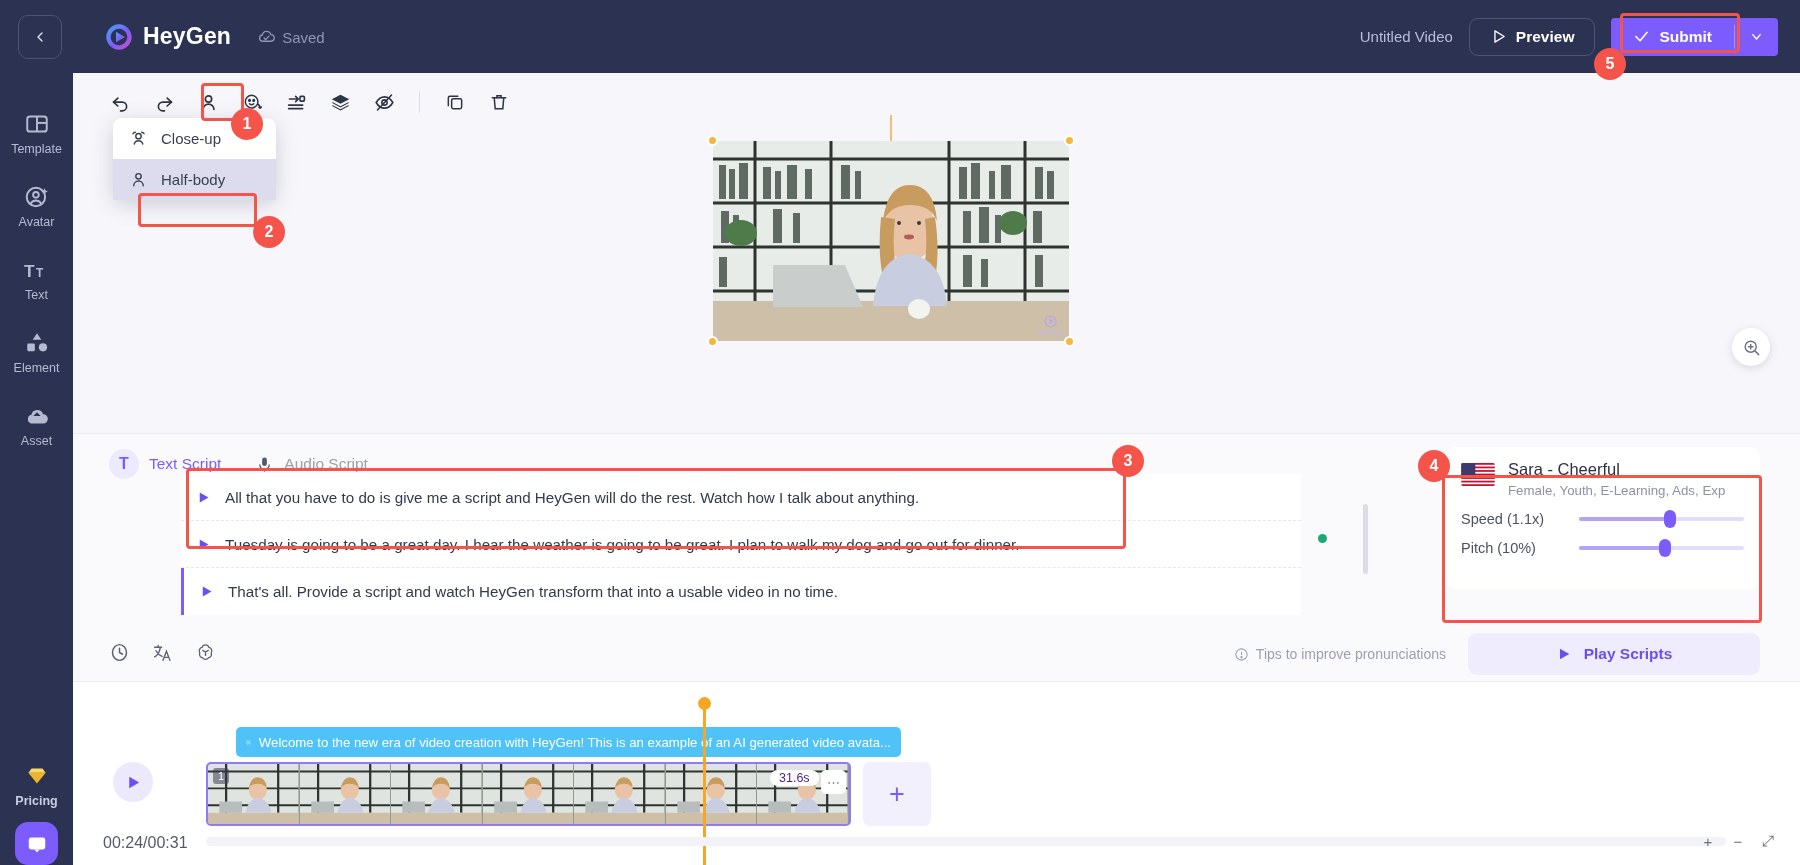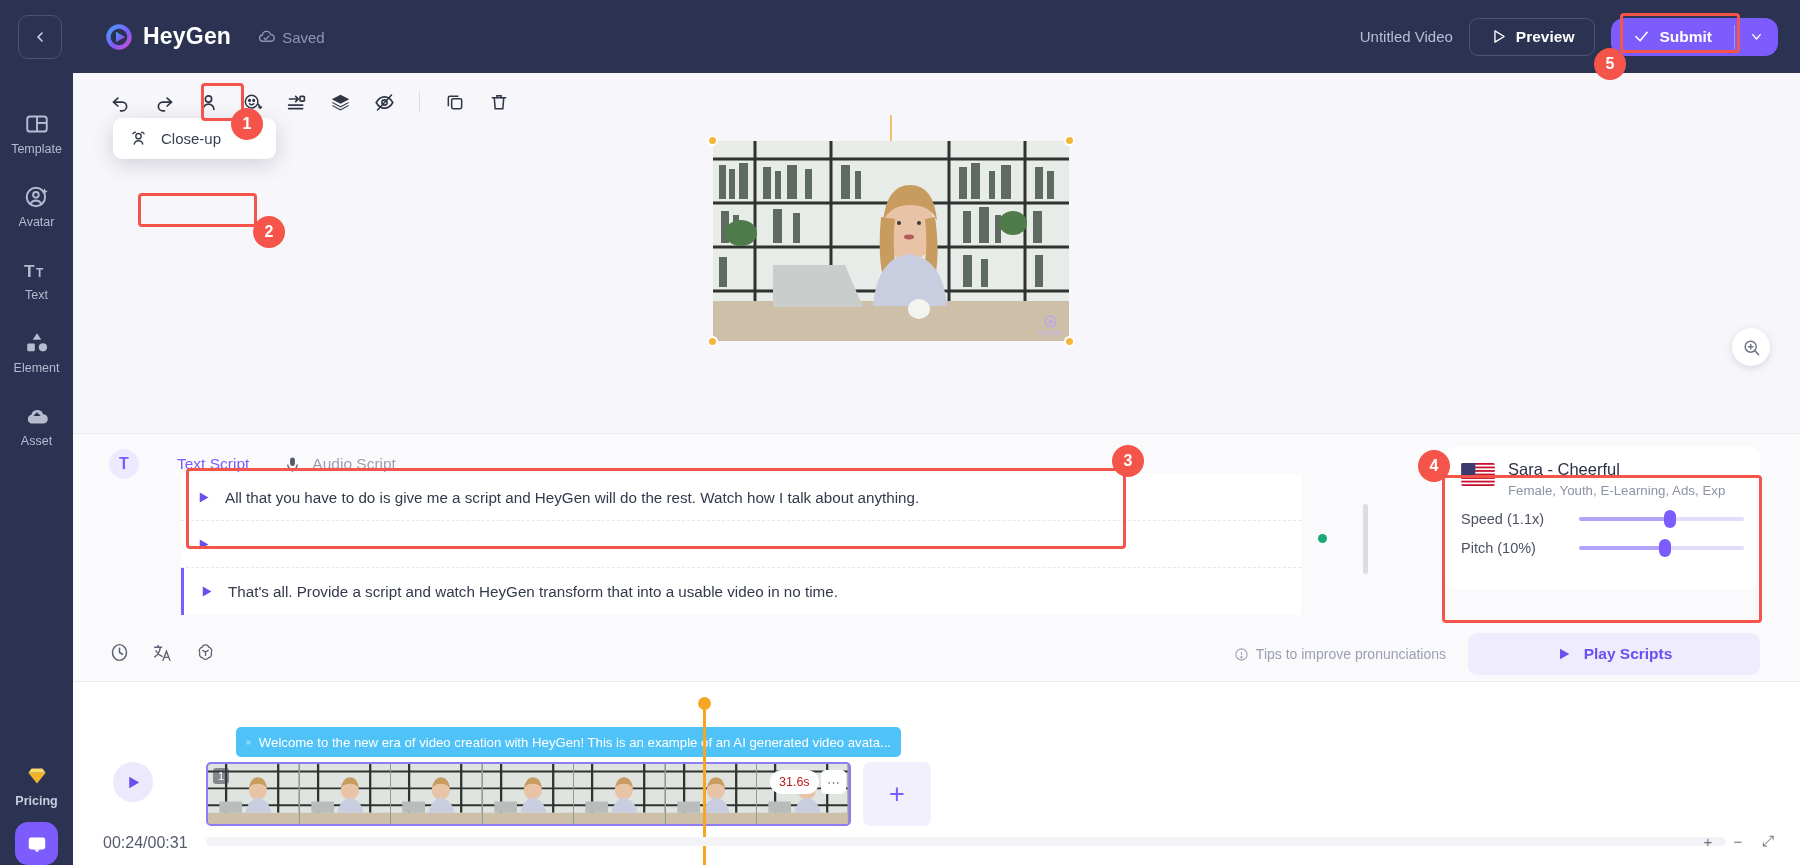--- a/index.html
+++ b/index.html
@@ -33,21 +33,21 @@
   .top-right {
     margin-left: auto; display: flex; align-items: center; gap: 16px; padding-right: 22px;
   }
   .vid-title { color: #b9bed4; font-size: 15px; }
   .preview-btn {
     display: flex; align-items: center; gap: 9px;
     border: 1px solid #4c5479; border-radius: 9px;
     padding: 9px 20px; color: #fff; font-size: 15.5px; font-weight: bold; cursor: pointer;
   }
   .submit-group {
-    display: flex; align-items: center; background: #7c5cfc; border-radius: 13px; position: relative;
+    display: flex; align-items: center; background: #7c5cfc; border-radius: 4px; position: relative;
   }
   .submit-btn {
     display: flex; align-items: center; gap: 9px;
     padding: 10px 22px; color: #fff; font-size: 15.5px; font-weight: bold; cursor: pointer;
   }
   .submit-divider { width: 1px; height: 24px; background: rgba(255,255,255,.35); }
   .submit-caret { padding: 10px 14px; color: #fff; cursor: pointer; display: flex; align-items: center;}
 
   
   .rail {
@@ -109,21 +109,21 @@
     background: #fafafc; border-top: 1px solid #ececf3;
   }
   .script-tabs { display: flex; align-items: center; gap: 34px; padding: 15px 0 0 36px; }
   .tab { display: flex; align-items: center; gap: 10px; cursor: pointer; }
   .tab-icon-t {
     width: 30px; height: 30px; border-radius: 50%; background: #eceafe;
     display: flex; align-items: center; justify-content: center;
     color: #7c5cfc; font-size: 16px; font-weight: bold;
   }
   .tab-label { font-size: 15.5px; }
-  .tab.active .tab-label { color: #7c5cfc; margin-left: 28px; }
+  .tab.active .tab-label { color: #7c5cfc; }
   .tab.inactive .tab-label { color: #9a9fb2; }
   .panel-head-icons {
     position: absolute; right: 300px; top: 18px; display: flex; gap: 44px; color: #9a9fb2;
   }
   .panel-head-icons > span { cursor: pointer; }
 
   .lines-area {
     position: absolute; left: 108px; top: 40px; width: 1120px; height: 140px;
   }
   .line-row {
@@ -208,22 +208,22 @@
     border: 2px solid #8f7bf5; border-radius: 5px; overflow: hidden; cursor: pointer;
     display: flex; background: #6e7a6a;
   }
   .frame { flex: 1; height: 100%; position: relative; border-right: 1px solid rgba(255,255,255,.25); }
   .clip-num {
     position: absolute; left: 140px; top: 86px; width: 16px; height: 16px; border-radius: 3px;
     background: rgba(60,60,80,.55); color: #fff; font-size: 11px;
     display: flex; align-items: center; justify-content: center;
   }
   .clip-dur {
-    position: absolute; left: 697px; top: 88px; height: 24px; padding: 0 9px;
-    background: #fff; border-radius: 12px; color: #b91c1c; font-size: 12.5px;
+    position: absolute; left: 697px; top: 88px; height: 16px; padding: 0 9px;
+    background: #fff; border-radius: 12px; color: #4c1d95; font-size: 12.5px;
     display: flex; align-items: center;
   }
   .clip-more {
     position: absolute; left: 748px; top: 88px; width: 25px; height: 24px;
     background: #fff; border-radius: 5px; color: #6a7081; font-size: 13px;
     display: flex; align-items: center; justify-content: center; cursor: pointer;
   }
   .add-clip {
     position: absolute; left: 790px; top: 80px; width: 68px; height: 64px;
     background: #f2f0fd; border-radius: 7px; color: #7c5cfc; font-size: 27px;
@@ -572,20 +572,21 @@
             </svg>
         </span>
         <span class="line-text">All that you have to do is give me a script and HeyGen will do the rest. Watch how I talk about anything.</span>
       </div>
       <div class="line-row">
         <span class="play-tri">
           <svg width="15" height="15" viewBox="0 0 24 24" fill="#6c4ff0">
               <path d="M6 4 L20 12 L6 20 Z"></path>
             </svg>
         </span>
+        <span class="line-text">Tuesday is going to be a great day. I hear the weather is going to be great. I plan to walk my dog and go out for dinner.</span>
       </div>
       <div class="line-row active">
         <span class="play-tri">
           <svg width="15" height="15" viewBox="0 0 24 24" fill="#6c4ff0">
               <path d="M6 4 L20 12 L6 20 Z"></path>
             </svg>
         </span>
         <span class="line-text">That's all. Provide a script and watch HeyGen transform that into a usable video in no time.</span>
       </div>
     </div>
@@ -809,20 +810,27 @@
 
   <div class="dropdown">
     <div class="dd-item">
       <svg width="19" height="19" viewBox="0 0 24 24" fill="none" stroke="currentColor" stroke-width="1.8" stroke-linecap="round">
           <circle cx="12" cy="9" r="3.4"></circle>
           <path d="M6.6 19 a5.6 5.6 0 0 1 10.8 0"></path>
           <path d="M5 6 q1 -2 3 -2 M19 6 q-1 -2 -3 -2"></path>
         </svg>
       <span>Close-up</span>
     </div>
+    <div class="dd-item sel">
+      <svg width="19" height="19" viewBox="0 0 24 24" fill="none" stroke="currentColor" stroke-width="1.8" stroke-linecap="round">
+          <circle cx="12" cy="8" r="3.4"></circle>
+          <path d="M6 20 a6 6 0 0 1 12 0"></path>
+        </svg>
+      <span>Half-body</span>
+    </div>
   </div>
 
   <div class="hl" style="left:201px;top:83px;width:43px;height:38px"></div>
   <div class="hl" style="left:138px;top:193px;width:119px;height:34px"></div>
   <div class="hl" style="left:186px;top:468px;width:940px;height:81px"></div>
   <div class="hl" style="left:1442px;top:475px;width:320px;height:148px"></div>
   <div class="hl" style="left:1620px;top:13px;width:120px;height:40px"></div>
 
   <div class="badge" style="left:231px;top:108px">1</div>
   <div class="badge" style="left:253px;top:216px">2</div>

